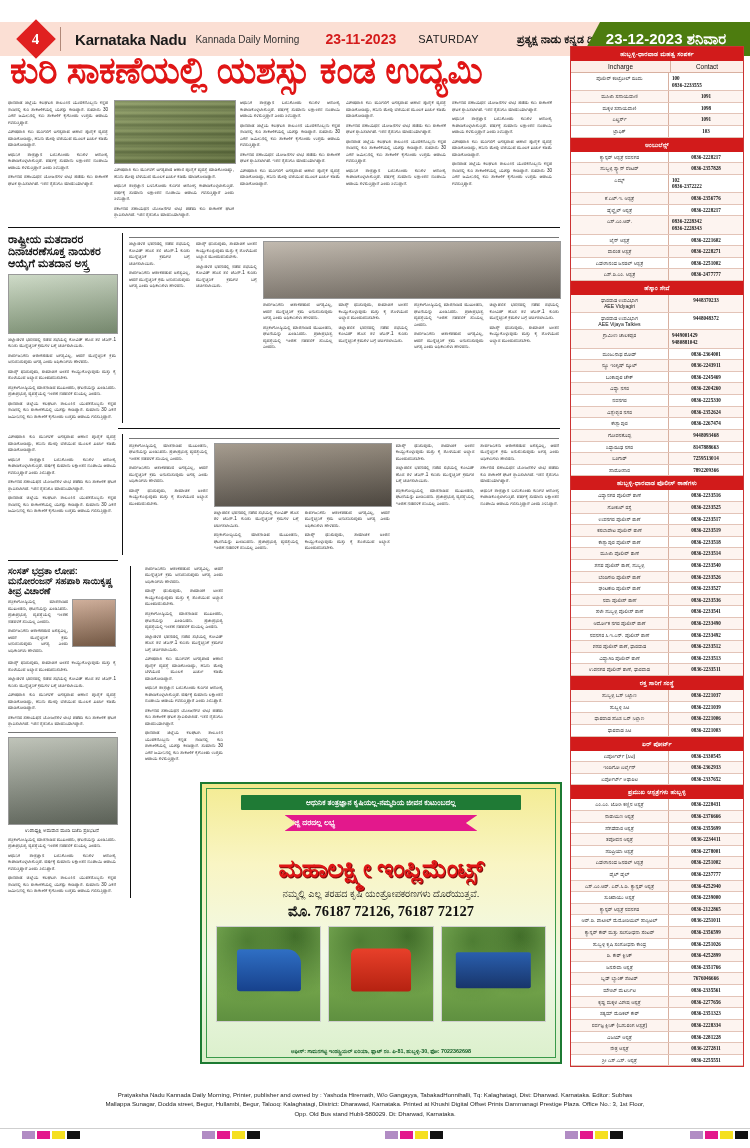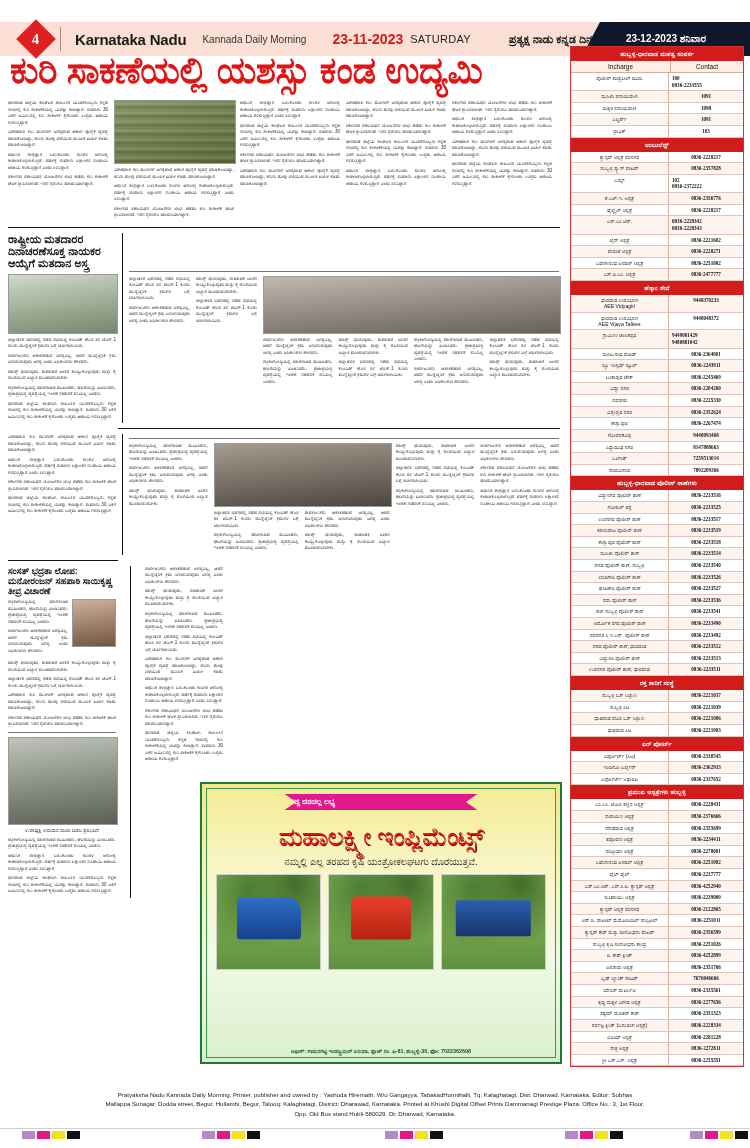--- a/index.html
+++ b/index.html
@@ -30,29 +30,29 @@
   .mast-logo span {
     transform: rotate(-45deg);
     color:#fff; font-weight:bold; font-size:15px;
     font-family:"Liberation Serif", serif;
   }
   .mast-divider { width:1px; height:24px; background:#b08878; margin-right:14px; }
   .mast-title {
     font-size:15px; font-weight:bold; color:#1a1a1a; letter-spacing:-0.2px;
     font-family:"Liberation Sans", sans-serif;
   }
-  .mast-sub { font-size:10px; color:#333; margin-left:16px; }
+  .mast-sub { font-size:10px; color:#333; margin-left:9px; }
   .mast-date { font-size:14px; font-weight:bold; color:#d41b1b; margin-left:26px; }
-  .mast-day { font-size:11px; color:#222; margin-left:7px; letter-spacing:0.3px; }
+  .mast-day { font-size:11px; color:#222; margin-left:22px; letter-spacing:0.3px; }
   .mast-kn { font-size:11px; color:#111; margin-left:38px; font-weight:bold; }
   .mast-redblock {
     position:absolute; right:0; top:0; height:34px; width:168px;
-    background:#0f172a;
+    background:#4d7c0f;
     display:flex; align-items:center; justify-content:center;
-    color:#fff; font-size:10px; font-weight:bold;
+    color:#fff; font-size:15px; font-weight:bold;
     clip-path: polygon(18px 0, 100% 0, 100% 100%, 0 100%);
   }
 
   
   .main-headline {
     position:absolute; left:10px; top:52px; width:550px;
     font-size:37px; line-height:1.05; font-weight:bold; color:#e01616;
     font-family:"Liberation Sans", sans-serif;
     letter-spacing:-0.5px;
     white-space:nowrap;
@@ -131,22 +131,22 @@
     margin:6px auto 0; width:78%; background:#1f7a35; color:#fff;
     text-align:center; font-size:7.4px; font-weight:bold; padding:3px 4px;
     border-radius:1px;
   }
   .ad-ribbon {
     margin:5px auto 0; width:52%; background:#e3188c; color:#fff;
     text-align:left; font-size:7.6px; font-weight:bold; padding:3px 6px;
     clip-path: polygon(0 0, 100% 0, 94% 50%, 100% 100%, 0 100%, 6% 50%);
   }
   .ad-title {
-    text-align:center; font-size:25px; font-weight:normal; color:#e01616;
-    margin-top:12px; letter-spacing:-0.6px;
+    text-align:center; font-size:25px; font-weight:bold; color:#e01616;
+    margin-top:23px; letter-spacing:-0.6px;
     text-shadow: 1px 1px 0 #7a0a0a;
   }
   .ad-sub { text-align:center; font-size:9.6px; color:#111; margin-top:4px; }
   .ad-phone {
     text-align:center; font-size:14.5px; font-weight:bold; color:#111;
     margin-top:3px; font-family:"Liberation Serif", serif;
   }
   .ad-photos { display:flex; gap:7px; justify-content:center; margin-top:6px; padding:0 9px; }
   .ad-photo {
     flex:1 1 0; height:94px; border:1px solid #cfcfcf;
@@ -236,21 +236,21 @@
       <div class="col" style="width:100px">
         <p>ಸರ್ಕಾರದ ಸಹಾಯಧನ ಯೋಜನೆಗಳ ಲಾಭ ಪಡೆದು ಕುರಿ ಸಾಕಾಣಿಕೆ ಘಟಕ ಸ್ಥಾಪಿಸಲಾಗಿದೆ. ಇತರ ರೈತರಿಗೂ ಮಾದರಿಯಾಗಿದ್ದಾರೆ.</p>
         <p>ಆಧುನಿಕ ತಂತ್ರಜ್ಞಾನ ಬಳಸಿಕೊಂಡು ಕುರಿಗಳ ಆರೋಗ್ಯ ಕಾಪಾಡಿಕೊಳ್ಳಲಾಗುತ್ತಿದೆ. ವರ್ಷಕ್ಕೆ ಸುಮಾರು ಲಕ್ಷಾಂತರ ರೂಪಾಯಿ ಆದಾಯ ಗಳಿಸುತ್ತಿದ್ದಾರೆ ಎಂದು ತಿಳಿಸಿದ್ದಾರೆ.</p>
         <p>ವಿಶೇಷವಾಗಿ ಕುರಿ ಮರಿಗಳಿಗೆ ಅಗತ್ಯವಾದ ಆಹಾರ ಪೂರೈಕೆ ವ್ಯವಸ್ಥೆ ಮಾಡಿಕೊಂಡಿದ್ದು, ಹಸಿರು ಮೇವು ಬೆಳೆಯುವ ಮೂಲಕ ಖರ್ಚು ಕಡಿಮೆ ಮಾಡಿಕೊಂಡಿದ್ದಾರೆ.</p>
         <p>ಧಾರವಾಡ ಜಿಲ್ಲೆಯ ಕಲಘಟಗಿ ತಾಲೂಕಿನ ಯುವಕರೊಬ್ಬರು ಕನ್ನಡ ನಾಡಿನಲ್ಲಿ ಕುರಿ ಸಾಕಾಣಿಕೆಯಲ್ಲಿ ಯಶಸ್ಸು ಕಂಡಿದ್ದಾರೆ. ಸುಮಾರು 30 ಎಕರೆ ಜಮೀನಿನಲ್ಲಿ ಕುರಿ ಸಾಕಾಣಿಕೆ ಕೈಗೊಂಡು ಉತ್ತಮ ಆದಾಯ ಗಳಿಸುತ್ತಿದ್ದಾರೆ.</p>
       </div>
     </div>
 
     <div class="rule"></div>
 
-    <div class="col-row" style="align-items:center">
+    <div class="col-row" style="align-items:flex-start">
 
       <div style="width:108px">
         <div class="sec-headline sec-h-sm">ರಾಷ್ಟ್ರೀಯ ಮತದಾರರ ದಿನಾಚರಣೆಸೂಕ್ತ ನಾಯಕರ ಆಯ್ಕೆಗೆ ಮತದಾನ ಅಸ್ತ್ರ</div>
         <div class="photo" style="width:108px;height:58px;margin-top:4px;
              background:linear-gradient(#c8d6c0,#8fa585)"></div>
         <div class="col" style="margin-top:3px">
           <p>ಜಿಲ್ಲಾಡಳಿತ ಭವನದಲ್ಲಿ ನಡೆದ ಸಭೆಯಲ್ಲಿ ಕೋವಿಡ್ ಹೊಸ ತಳಿ ಜೆಎನ್.1 ಕುರಿತು ಮುನ್ನೆಚ್ಚರಿಕೆ ಕ್ರಮಗಳ ಬಗ್ಗೆ ಚರ್ಚಿಸಲಾಯಿತು.</p>
           <p>ಸಾರ್ವಜನಿಕರು ಆತಂಕಪಡುವ ಅಗತ್ಯವಿಲ್ಲ, ಆದರೆ ಮುನ್ನೆಚ್ಚರಿಕೆ ಕ್ರಮ ಅನುಸರಿಸುವುದು ಅಗತ್ಯ ಎಂದು ಅಧಿಕಾರಿಗಳು ಹೇಳಿದರು.</p>
           <p>ಮಾಸ್ಕ್ ಧರಿಸುವುದು, ಸಾಮಾಜಿಕ ಅಂತರ ಕಾಯ್ದುಕೊಳ್ಳುವುದು ಮತ್ತು ಕೈ ತೊಳೆಯುವ ಅಭ್ಯಾಸ ಮುಂದುವರಿಸಬೇಕು.</p>
           <p>ಪತ್ರಿಕಾಗೋಷ್ಠಿಯಲ್ಲಿ ಮಾತನಾಡಿದ ಮುಖಂಡರು, ಘಟನೆಯನ್ನು ಖಂಡಿಸಿದರು. ಪ್ರಜಾಪ್ರಭುತ್ವ ವ್ಯವಸ್ಥೆಯಲ್ಲಿ ಇಂತಹ ನಡವಳಿಕೆ ಸರಿಯಲ್ಲ ಎಂದರು.</p>
@@ -387,23 +387,25 @@
         <p>ಆಧುನಿಕ ತಂತ್ರಜ್ಞಾನ ಬಳಸಿಕೊಂಡು ಕುರಿಗಳ ಆರೋಗ್ಯ ಕಾಪಾಡಿಕೊಳ್ಳಲಾಗುತ್ತಿದೆ. ವರ್ಷಕ್ಕೆ ಸುಮಾರು ಲಕ್ಷಾಂತರ ರೂಪಾಯಿ ಆದಾಯ ಗಳಿಸುತ್ತಿದ್ದಾರೆ ಎಂದು ತಿಳಿಸಿದ್ದಾರೆ.</p>
         <p>ಸರ್ಕಾರದ ಸಹಾಯಧನ ಯೋಜನೆಗಳ ಲಾಭ ಪಡೆದು ಕುರಿ ಸಾಕಾಣಿಕೆ ಘಟಕ ಸ್ಥಾಪಿಸಲಾಗಿದೆ. ಇತರ ರೈತರಿಗೂ ಮಾದರಿಯಾಗಿದ್ದಾರೆ.</p>
         <p>ಧಾರವಾಡ ಜಿಲ್ಲೆಯ ಕಲಘಟಗಿ ತಾಲೂಕಿನ ಯುವಕರೊಬ್ಬರು ಕನ್ನಡ ನಾಡಿನಲ್ಲಿ ಕುರಿ ಸಾಕಾಣಿಕೆಯಲ್ಲಿ ಯಶಸ್ಸು ಕಂಡಿದ್ದಾರೆ. ಸುಮಾರು 30 ಎಕರೆ ಜಮೀನಿನಲ್ಲಿ ಕುರಿ ಸಾಕಾಣಿಕೆ ಕೈಗೊಂಡು ಉತ್ತಮ ಆದಾಯ ಗಳಿಸುತ್ತಿದ್ದಾರೆ.</p>
       </div>
     </div>
 
   </div>
 
   <div class="ad">
     <div class="ad-inner">
+      <div class="ad-green-bar">ಆಧುನಿಕ ತಂತ್ರಜ್ಞಾನ ಕೃಷಿಯಲ್ಲ-ನಮ್ಮದಿಯ ಜೀವನ ಕುಟುಂಬದಲ್ಲ</div>
       <div class="ad-ribbon">ಸಜ್ಜಿ ದರದಲ್ಲ ಲಭ್ಯ</div>
       <div class="ad-title">ಮಹಾಲಕ್ಷ್ಮೀ ಇಂಪ್ಲಿಮೆಂಟ್ಸ್</div>
-      <div class="ad-sub">ನಮ್ಮಲ್ಲಿ ಎಲ್ಲ ತರಹದ ಕೃಷಿ ಯಂತ್ರೋಕಲಘಟಗು ದೊರೆಯುತ್ತವೆ.</div>
+      <div class="ad-sub">ನಮ್ಮಲ್ಲಿ ಎಲ್ಲ ತರಹದ ಕೃಷಿ ಯಂತ್ರೋಪಕರಣಗಳು ದೊರೆಯುತ್ತವೆ.</div>
+      <div class="ad-phone">ಮೊ. 76187 72126, 76187 72127</div>
       <div class="ad-photos">
         <div class="ad-photo">
           <div class="tree"></div>
           <div class="impl impl-blue"></div>
         </div>
         <div class="ad-photo">
           <div class="tree"></div>
           <div class="impl impl-red"></div>
         </div>
         <div class="ad-photo">

